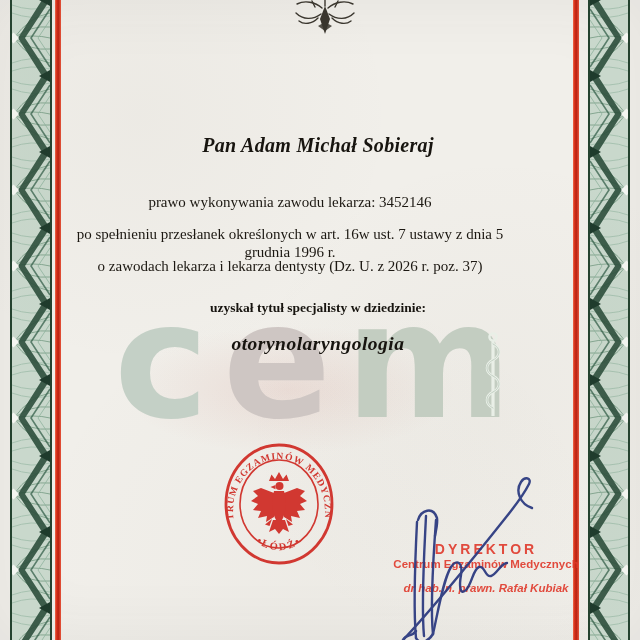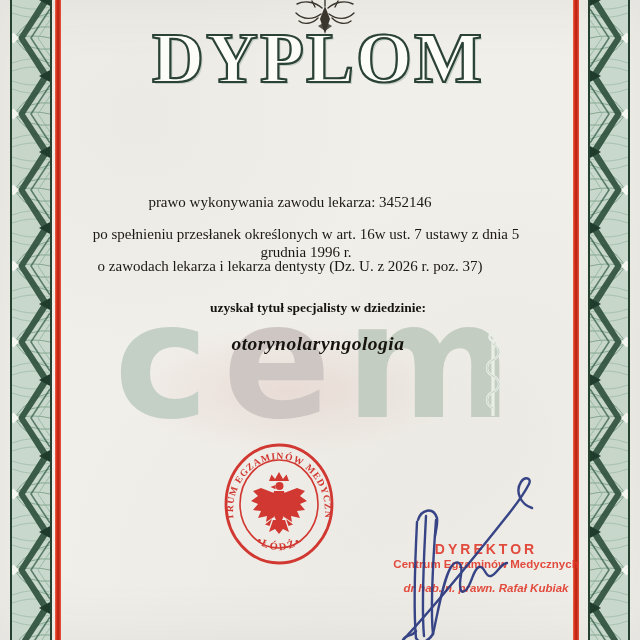--- a/index.html
+++ b/index.html
@@ -26,21 +26,21 @@
   .title{position:absolute;left:62px;width:512px;top:20px;line-height:76px;
         text-align:center;font-size:72px;font-weight:bold;letter-spacing:2px;
         color:#fcfcf8;-webkit-text-stroke:2.2px #2b4336;
         text-shadow:2px 2px 0 rgba(95,130,110,.28), -1px -1px 0 rgba(43,67,54,.55);
         z-index:2;}
   .recipient{position:absolute;left:62px;width:512px;top:134px;text-align:center;
         font-size:20px;font-weight:bold;font-style:italic;color:#17140f;
         letter-spacing:.3px;z-index:2;}
   .bodyline{position:absolute;left:62px;width:456px;text-align:center;
         font-size:15px;color:#1c1812;line-height:18px;z-index:2;}
-  .l1{top:193px;} .l2{top:225px;padding-left:16px;} .l3{top:257px;}
+  .l1{top:193px;} .l2{top:225px;} .l3{top:257px;}
   .intro{position:absolute;left:62px;width:512px;top:300px;text-align:center;
         font-size:13.5px;font-weight:bold;color:#17140f;z-index:2;}
   .specialty{position:absolute;left:62px;width:512px;top:333px;text-align:center;
         font-size:19.5px;font-weight:bold;font-style:italic;color:#17140f;
         letter-spacing:.5px;z-index:2;}
   
   .pink-halo{position:absolute;left:140px;top:320px;width:330px;height:140px;z-index:0;
         background:radial-gradient(ellipse at 45% 50%, rgba(210,150,140,.20), transparent 65%);}
   .watermark{position:absolute;left:70px;width:500px;top:282px;z-index:1;
         text-align:center;font-family:"DejaVu Sans", sans-serif;font-weight:bold;
@@ -110,21 +110,21 @@
       <path d="M37,14 C45,20 55,20 62,13"></path>
       <path d="M36,8 C43,2 53,0 61,4"></path>
       <path d="M26,18 C20,24 12,25 7,21"></path>
       <path d="M40,18 C46,24 54,25 59,21"></path>
       <path d="M20,1 l3,6 M46,1 l-3,6 M33,0 l0,6"></path>
     </g>
     <path d="M33,6 L38,19 L33,34 L28,19 Z" fill="#3a362e"></path>
     <path d="M26,26 L33,31 L40,26 L33,22 Z" fill="#3a362e" opacity=".85"></path>
   </svg>
 
-  <div class="title">DYPLOM</div>
+  <div class="recipient">Pan Adam Michał Sobieraj</div>
   <div class="bodyline l1">prawo wykonywania zawodu lekarza: 3452146</div>
   <div class="bodyline l2">po spełnieniu przesłanek określonych w art. 16w ust. 7 ustawy z dnia 5 grudnia 1996 r.</div>
   <div class="bodyline l3">o zawodach lekarza i lekarza dentysty (Dz. U. z 2026 r. poz. 37)</div>
   <div class="intro">uzyskał tytuł specjalisty w dziedzinie:</div>
   <div class="specialty">otorynolaryngologia</div>
 
   <div class="pink-halo"></div>
   <div class="watermark"><span class="wm-c">c</span><span class="wm-e">e</span><span class="wm-m">m</span></div>
   <svg class="asclepius" viewBox="0 0 24 86">
     <circle cx="12" cy="5" r="3.6" fill="none" stroke="#e9efe7" stroke-width="2.4"></circle>

